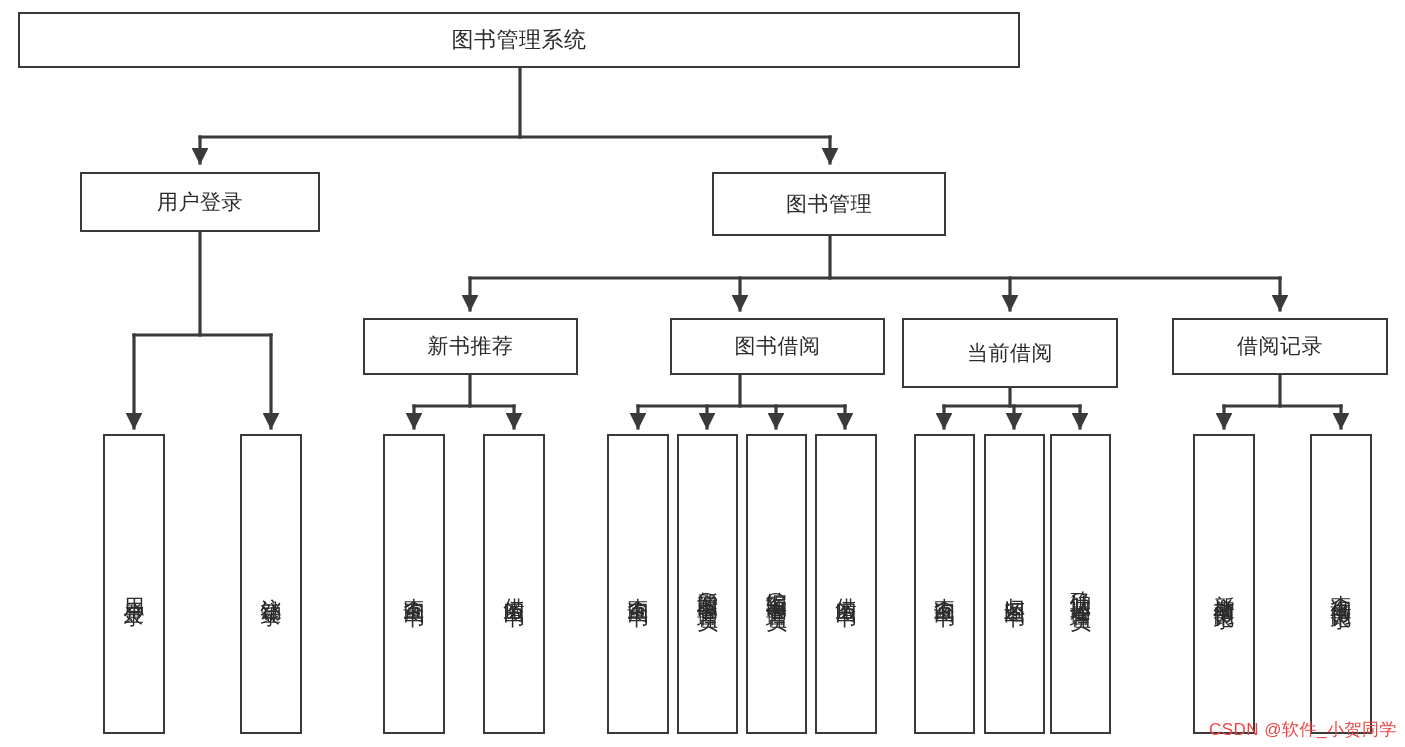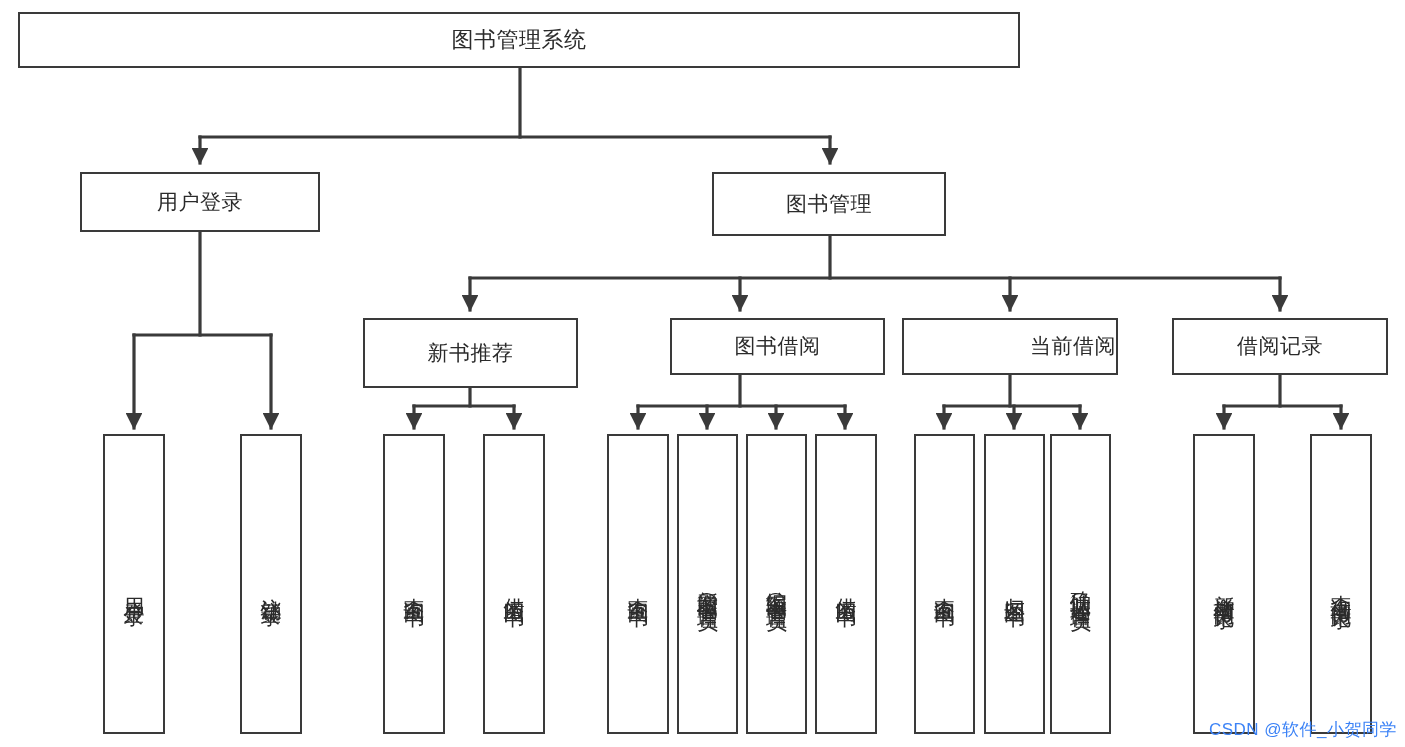--- a/index.html
+++ b/index.html
@@ -63,21 +63,21 @@
     font-size: 21px;
     line-height: 1.05;
     letter-spacing: 3px;
     white-space: nowrap;
   }
   .watermark {
     position: absolute;
     right: 8px;
     bottom: 6px;
     font-size: 17px;
-    color: #3b82f6;
+    color: #ef4444;
     letter-spacing: 0.5px;
     z-index: 3;
     white-space: nowrap;
   }
 </style>
 </head>
 <body>
 
 <div id="canvas">
 
@@ -139,29 +139,29 @@
   </div>
 
   <div class="node h-node" style="left:80px; top:172px; width:240px; height:60px;">
     <span class="node-label">用户登录</span>
   </div>
 
   <div class="node h-node" style="left:712px; top:172px; width:234px; height:64px;">
     <span class="node-label">图书管理</span>
   </div>
 
-  <div class="node h-node" style="left:363px; top:318px; width:215px; height:70px;">
+  <div class="node h-node" style="left:363px; top:318px; width:215px; height:57px;">
     <span class="node-label">新书推荐</span>
   </div>
 
   <div class="node h-node" style="left:670px; top:318px; width:215px; height:57px;">
     <span class="node-label">图书借阅</span>
   </div>
 
-  <div class="node h-node" style="left:902px; top:318px; width:216px; height:57px;justify-content:flex-end;">
+  <div class="node h-node" style="left:902px; top:318px; width:216px; height:70px;">
     <span class="node-label">当前借阅</span>
   </div>
 
   <div class="node h-node" style="left:1172px; top:318px; width:216px; height:57px;">
     <span class="node-label">借阅记录</span>
   </div>
 
   <div class="node v-node" style="left:103px; top:434px; width:62px; height:300px;">
     <span class="node-label">用户登录</span>
   </div>

